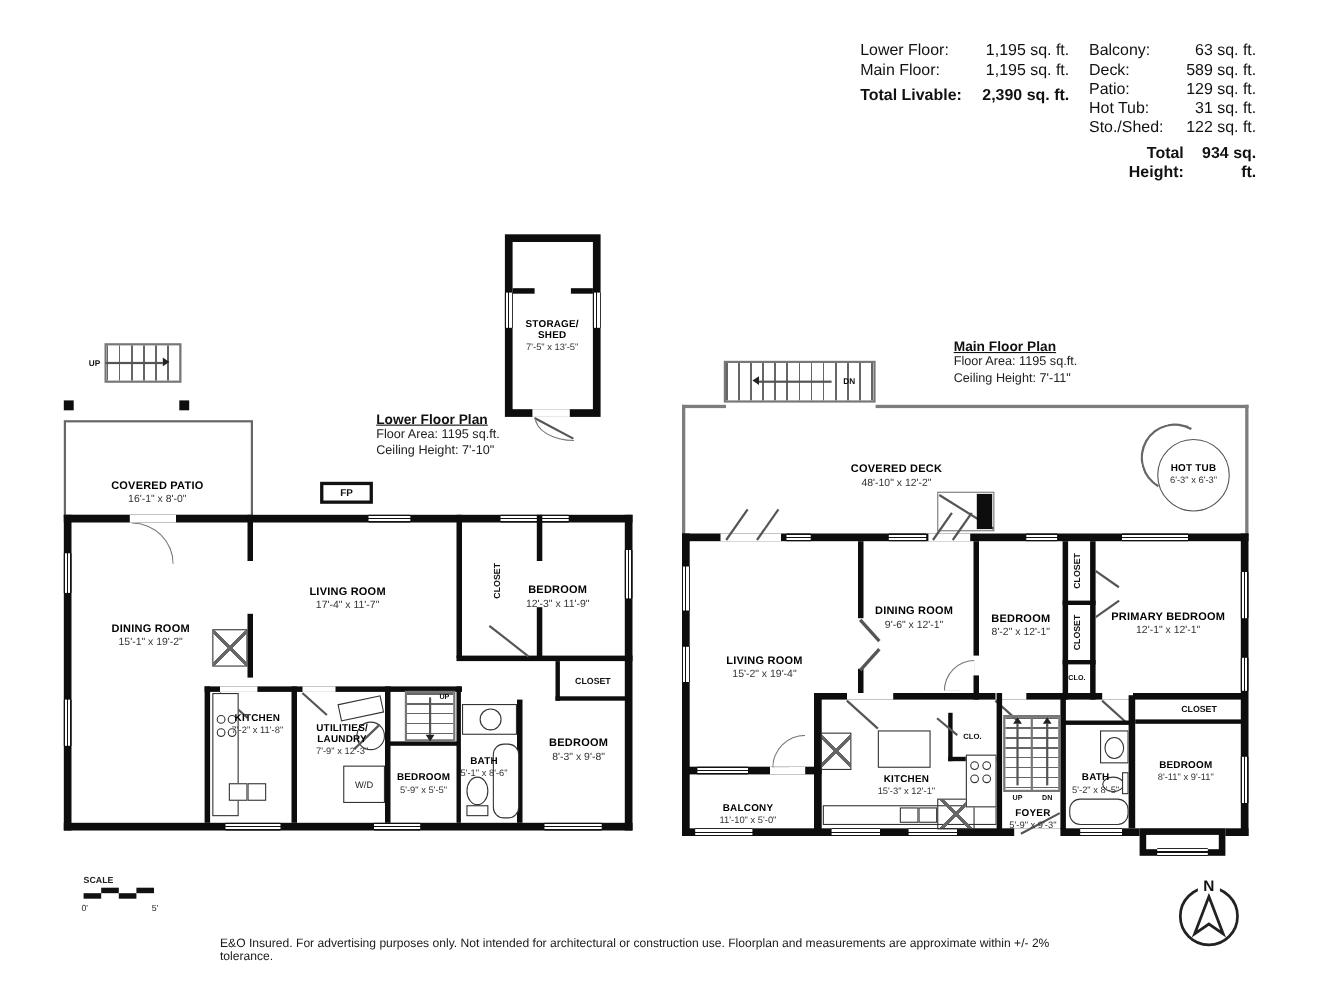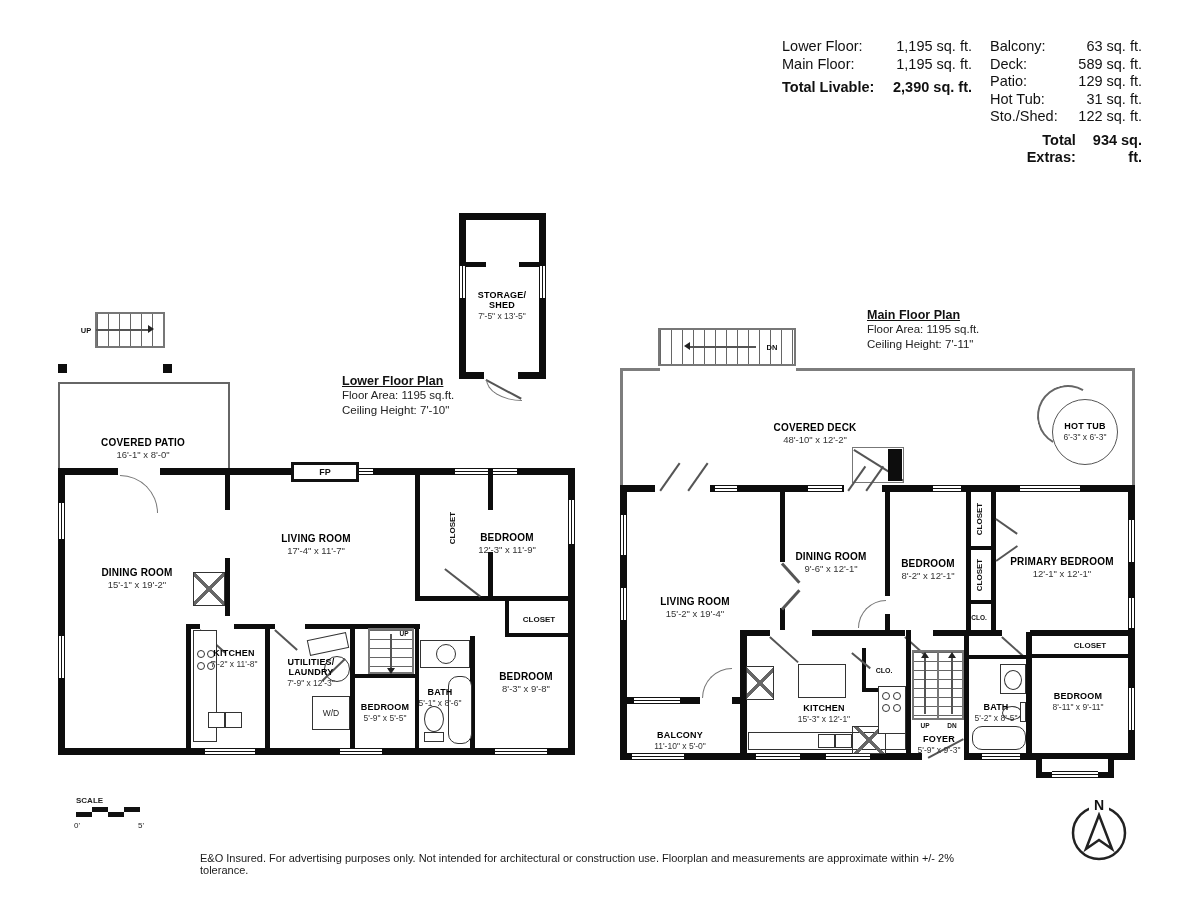--- a/index.html
+++ b/index.html
@@ -101,21 +101,21 @@
         </div>
         <div class="srow">
           <span>Hot Tub:</span>
           <span>31 sq. ft.</span>
         </div>
         <div class="srow">
           <span>Sto./Shed:</span>
           <span>122 sq. ft.</span>
         </div>
         <div class="srow tot">
-          <span>Total Extras:</span>
+          <span>Total Height:</span>
           <span>934 sq. ft.</span>
         </div>
       </div>
     </div>
   </div>
 
   <div>
     <div class="shedbox" style="left:459px;top:213px;width:87px;height:166px"></div>
     <i class="win-v" style="left:459px;top:266px;height:32px"></i>
     <i class="win-v" style="left:539px;top:266px;height:32px"></i>
@@ -161,21 +161,21 @@
     <i class="win-v" style="left:58px;top:503px;height:36px"></i>
     <i class="win-v" style="left:58px;top:636px;height:42px"></i>
     <i class="win-h" style="left:205px;top:748px;width:50px"></i>
     <i class="win-h" style="left:340px;top:748px;width:42px"></i>
     <i class="win-h" style="left:495px;top:748px;width:52px"></i>
     <i class="win-v" style="left:568px;top:500px;height:44px"></i>
 
     <i class="gap" style="left:118px;top:468px;width:42px;height:7px"></i>
     <i class="arc arc-tr" style="left:120px;top:475px;width:38px;height:38px"></i>
 
-    <div class="fpbox" style="left:291px;top:462px;width:68px;height:20px">
+    <div class="fpbox" style="left:291px;top:438px;width:48px;height:20px">
       <span>FP</span>
     </div>
 
     <i class="w" style="left:225px;top:468px;width:5px;height:42px"></i>
     <i class="w" style="left:225px;top:558px;width:5px;height:58px"></i>
     <i class="xbox" style="position:absolute;left:193px;top:572px;width:32px;height:34px"></i>
     <i class="w" style="left:415px;top:468px;width:5px;height:130px"></i>
     <i class="w" style="left:488px;top:468px;width:5px;height:42px"></i>
     <i class="w" style="left:488px;top:552px;width:5px;height:48px"></i>
     <i class="w" style="left:415px;top:596px;width:160px;height:5px"></i>

